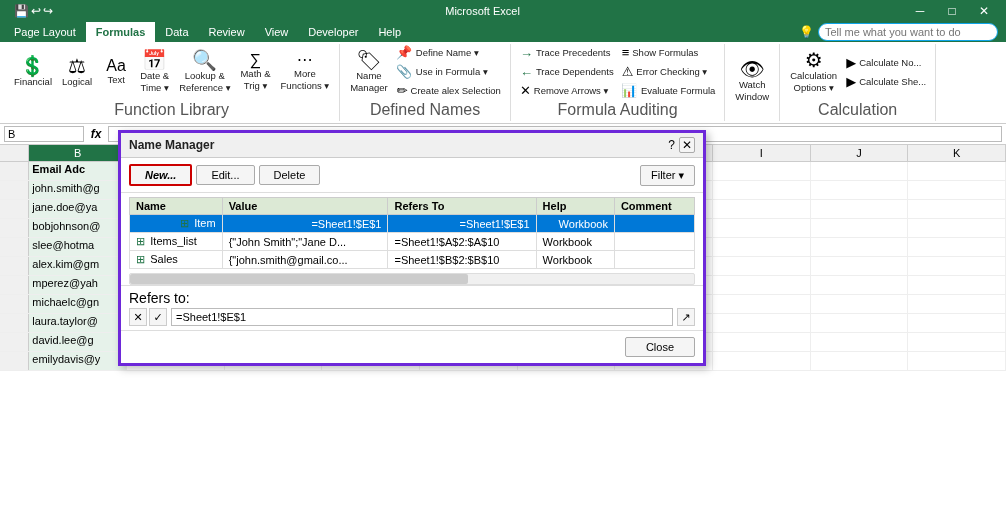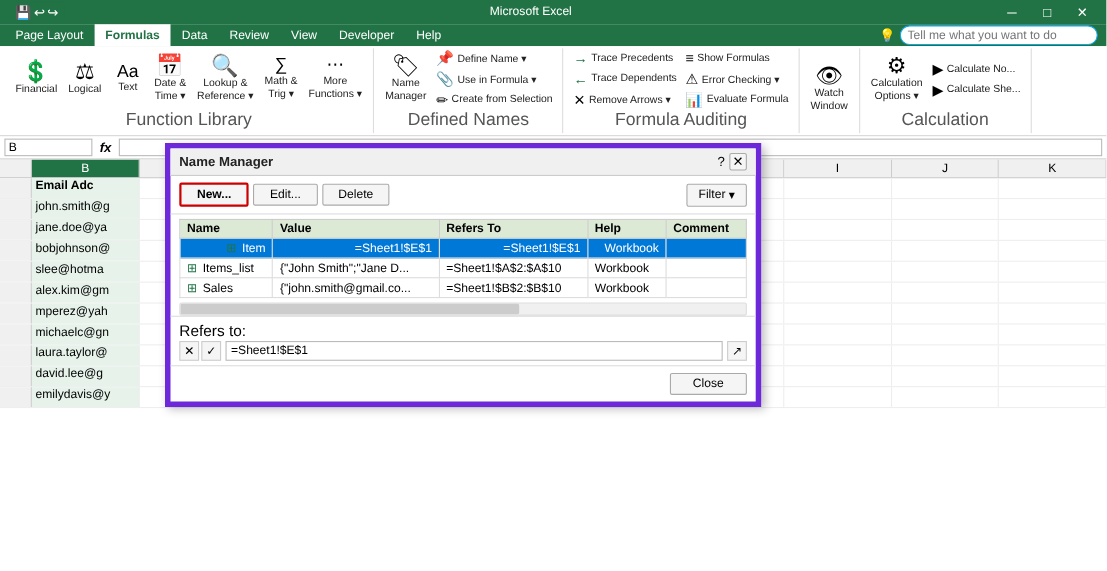--- a/index.html
+++ b/index.html
@@ -36,29 +36,29 @@
     .row-num-header { width: 30px; border-right: 1px solid #ccc; }
     .col-header { width: 100px; border-right: 1px solid #ccc; text-align: center; font-size: 11px; padding: 2px 0; background: #f0f0f0; }
     .col-header.active { background: #217346; color: #fff; }
     .sheet-row { display: flex; border-bottom: 1px solid #eee; }
     .row-num { width: 30px; background: #f0f0f0; border-right: 1px solid #ccc; text-align: center; font-size: 10px; padding: 1px 0; }
     .cell { width: 100px; border-right: 1px solid #eee; padding: 1px 3px; font-size: 11px; overflow: hidden; white-space: nowrap; min-height: 18px; }
     .cell.active-col { background: #e6f2ea; }
 
     
     .dialog-overlay { position: fixed; top: 0; left: 0; width: 100%; height: 100%; pointer-events: none; }
-    .dialog { position: absolute; top: 130px; left: 118px; width: 542px; background: #fff; border: 5px solid #6d28d9; box-shadow: 3px 3px 8px rgba(0,0,0,0.25); pointer-events: all; margin-left: 32px; }
+    .dialog { position: absolute; top: 130px; left: 118px; width: 588px; background: #fff; border: 3px solid #6d28d9; box-shadow: 3px 3px 8px rgba(0,0,0,0.25); pointer-events: all; }
     .dialog-title-bar { display: flex; align-items: center; justify-content: space-between; background: #f0f0f0; border-bottom: 1px solid #ccc; padding: 4px 8px; }
     .dialog-title { font-size: 12px; font-weight: bold; color: #222; }
     .dialog-controls { display: flex; gap: 4px; align-items: center; }
     .dialog-ctrl-btn { width: 16px; height: 16px; display: flex; align-items: center; justify-content: center; cursor: pointer; font-size: 12px; border: 1px solid #aaa; background: #f5f5f5; border-radius: 2px; }
 
     .dialog-toolbar { display: flex; gap: 4px; padding: 6px 8px; border-bottom: 1px solid #ddd; align-items: center; }
     .dialog-btn { padding: 3px 14px; border: 1px solid #aaa; background: #f5f5f5; cursor: pointer; font-size: 11px; border-radius: 2px; }
-    .dialog-btn.new-btn { border: 2px solid #cc0000; font-weight: bold; }
+    .dialog-btn.new-btn { border: 2px solid #cc0000; font-weight: bold; font-style: italic; }
     .dialog-filter { margin-left: auto; padding: 3px 10px; border: 1px solid #aaa; background: #f5f5f5; cursor: pointer; font-size: 11px; border-radius: 2px; display: flex; align-items: center; gap: 3px; }
 
     .dialog-table { width: 100%; border-collapse: collapse; }
     .dialog-table th { background: #dce9d5; border: 1px solid #ccc; padding: 2px 6px; font-size: 11px; text-align: left; }
     .dialog-table td { border: 1px solid #ddd; padding: 2px 6px; font-size: 11px; }
     .dialog-table tr.selected-row td { background: #0078d7; color: #fff; text-align: right; }
     .dialog-table .grid-icon { color: #217346; font-size: 11px; margin-right: 2px; }
 
     .dialog-table-container { padding: 4px 8px; max-height: 200px; overflow-y: auto; }
     .refers-to-section { padding: 4px 8px; border-top: 1px solid #ddd; }
@@ -158,21 +158,21 @@
         <div class="ribbon-btn-small">
           <span class="icon-sm">📌</span>
           <span class="label-sm">Define Name ▾</span>
         </div>
         <div class="ribbon-btn-small">
           <span class="icon-sm">📎</span>
           <span class="label-sm">Use in Formula ▾</span>
         </div>
         <div class="ribbon-btn-small">
           <span class="icon-sm">✏</span>
-          <span class="label-sm">Create from Selection</span>
+          <span class="label-sm">Create alex Selection</span>
         </div>
       </div>
     </div>
     <span class="ribbon-group-label">Defined Names</span>
   </div>
 
   <div class="ribbon-group">
     <div class="ribbon-group-items">
       <div style="display:flex; flex-direction:column; gap:2px; justify-content:center;">
         <div class="ribbon-btn-small">

